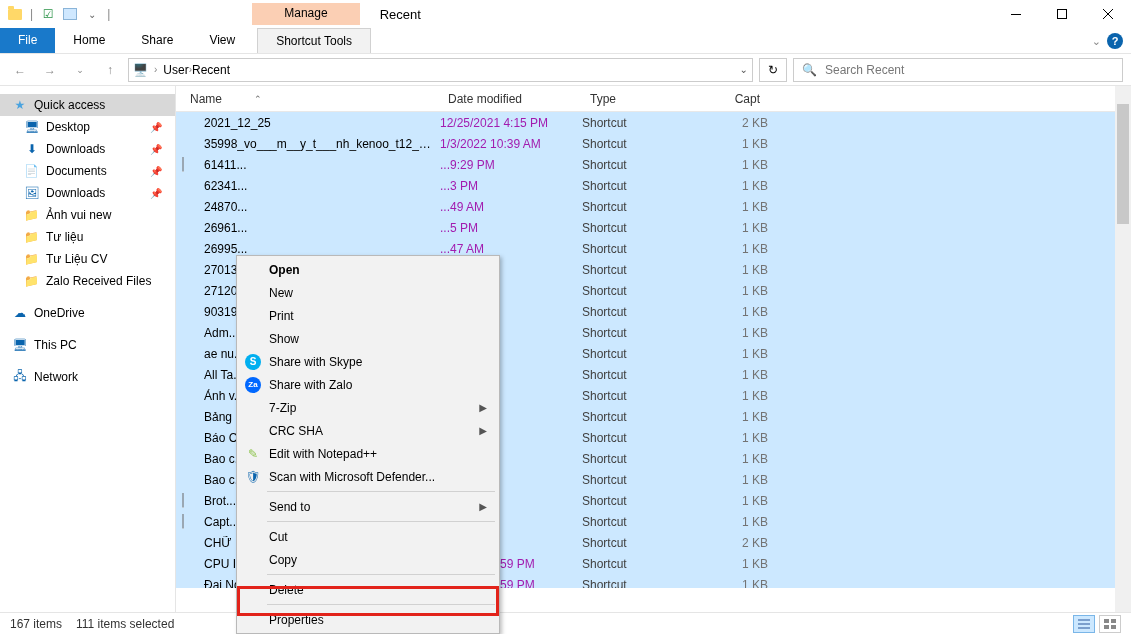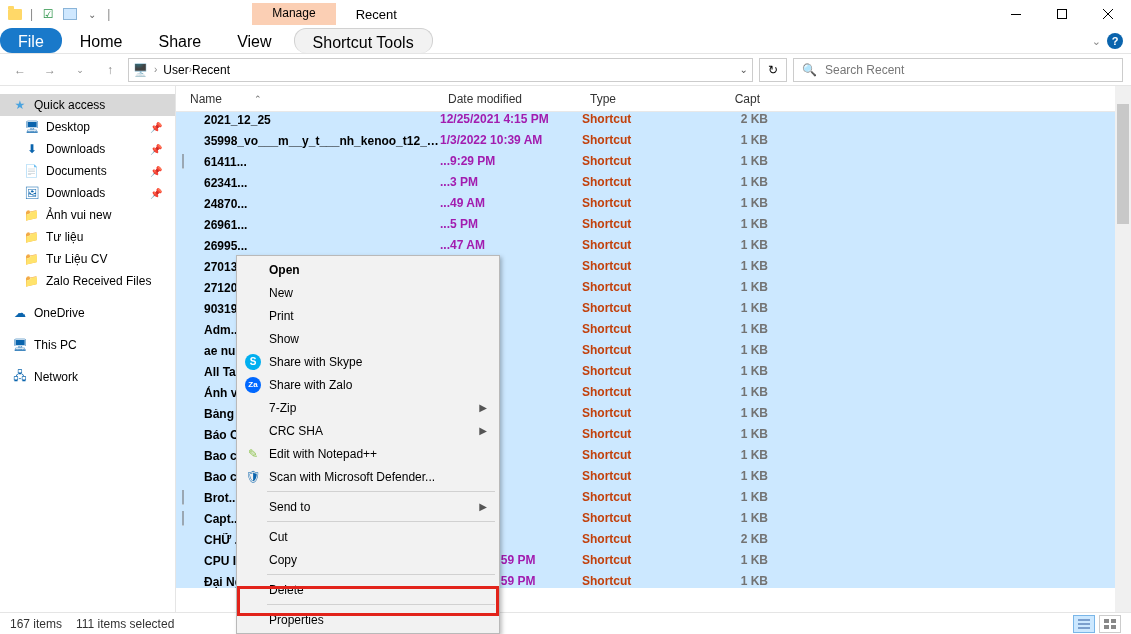--- a/index.html
+++ b/index.html
@@ -3,29 +3,29 @@
 <meta charset="utf-8">
 <style>
 * { box-sizing: border-box; margin: 0; padding: 0; font-family: "Segoe UI", Arial, sans-serif; }
 body { width: 1131px; height: 634px; background: #fff; font-size: 12px; color: #000; overflow: hidden; position: relative; }
 
 
 .titlebar { height: 28px; display: flex; align-items: center; background: #fff; }
 .qat { display: flex; align-items: center; gap: 4px; padding-left: 6px; }
 .qat-item { width: 18px; height: 18px; display: flex; align-items: center; justify-content: center; }
 .qat-sep { color: #888; margin: 0 2px; }
-.contextual-tab { background: #fbcfb4; height: 22px; padding: 3px 20px; margin-left: 140px; font-size: 12px; }
+.contextual-tab { background: #fbcfb4; height: 22px; padding: 3px 32px; margin-left: 140px; font-size: 12px; }
 .title-text { margin-left: 20px; font-size: 13px; }
 .win-controls { margin-left: auto; display: flex; }
 .win-btn { width: 46px; height: 28px; display: flex; align-items: center; justify-content: center; }
 .win-btn svg { stroke: #000; }
 
 
 .ribbon-tabs { height: 26px; display: flex; align-items: stretch; border-bottom: 1px solid #e5e5e5; position: relative; }
-.ribbon-tab { padding: 5px 18px; font-size: 16px; cursor: default; border-radius: 12px; }
+.ribbon-tab { padding: 5px 18px; font-size: 12px; cursor: default; }
 .ribbon-tab.file { background: #1979ca; color: #fff; padding: 5px 18px; }
 .ribbon-tab.active { background: #f2f2f2; border: 1px solid #d1d1d1; border-bottom: none; }
 .ribbon-collapse { position: absolute; right: 8px; top: 5px; display: flex; gap: 6px; align-items: center; }
 .help-icon { width: 16px; height: 16px; border-radius: 50%; background: #0a64ad; color: #fff; display: flex; align-items: center; justify-content: center; font-size: 11px; font-weight: bold; }
 
 
 .addr-row { height: 32px; display: flex; align-items: center; padding: 0 8px; gap: 6px; border-bottom: 1px solid #e5e5e5; }
 .nav-arrow { width: 24px; height: 24px; display: flex; align-items: center; justify-content: center; color: #888; }
 .addr-box { flex: 1; height: 24px; border: 1px solid #ccc; display: flex; align-items: center; padding: 0 4px; gap: 6px; }
 .breadcrumb { display: flex; align-items: center; }
@@ -47,26 +47,26 @@
 .content { flex: 1; display: flex; flex-direction: column; position: relative; }
 .col-headers { height: 26px; display: flex; align-items: center; border-bottom: 1px solid #e8e8e8; padding-left: 6px; }
 .col { padding: 0 8px; color: #333; }
 .col.name { width: 258px; display: flex; align-items: center; gap: 4px; }
 .col.date { width: 142px; }
 .col.type { width: 122px; }
 .col.size { width: 64px; text-align: right; }
 .sort-caret { font-size: 9px; color: #666; margin-left: 28px; }
 
 .file-list { height: 476px; overflow: hidden; position: relative; }
-.row { height: 21px; display: flex; align-items: flex-start; padding-left: 6px; font-weight: bold; }
+.row { height: 21px; display: flex; align-items: center; padding-left: 6px; }
 .row.sel { background: #cce8ff; }
 .cell-name { width: 258px; display: flex; align-items: center; gap: 6px; overflow: hidden; white-space: nowrap; }
 .cell-name .txt { overflow: hidden; text-overflow: ellipsis; }
 .cell-date { width: 142px; color: #a21caf; }
-.cell-type { width: 122px; color: #c2410c; }
+.cell-type { width: 122px; color: #404040; }
 .cell-size { width: 64px; text-align: right; color: #737373; }
 .file-icon { width: 16px; height: 16px; flex-shrink: 0; }
 
 
 .scrollbar-v { position: absolute; right: 0; top: 0; bottom: 0; width: 16px; background: #f0f0f0; }
 .scroll-thumb { position: absolute; left: 2px; right: 2px; top: 18px; height: 120px; background: #c8c8c8; border-radius: 0; }
 
 
 .context-menu { position: absolute; left: 236px; top: 169px; width: 264px; background: #f2f2f2; border: 1px solid #b9b9b9; box-shadow: 2px 2px 4px rgba(0,0,0,0.25); z-index: 50; padding: 2px; }
 .cm-item { height: 23px; display: flex; align-items: center; padding-left: 30px; position: relative; font-size: 12px; }

